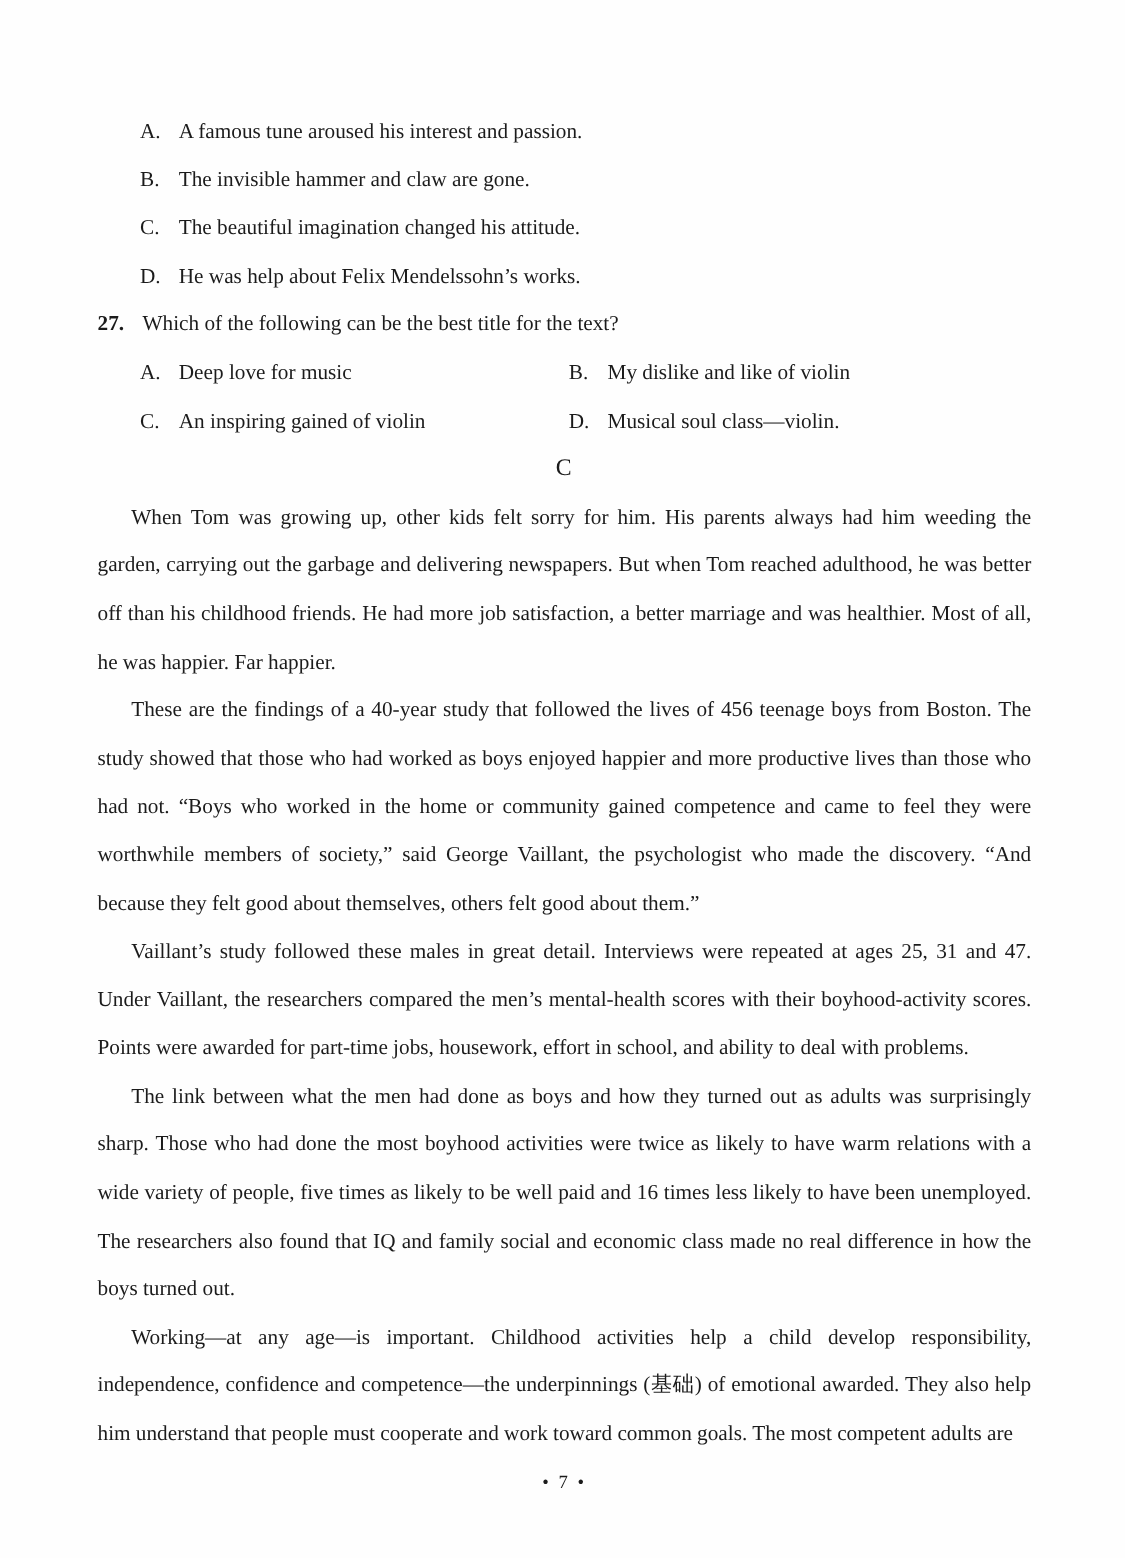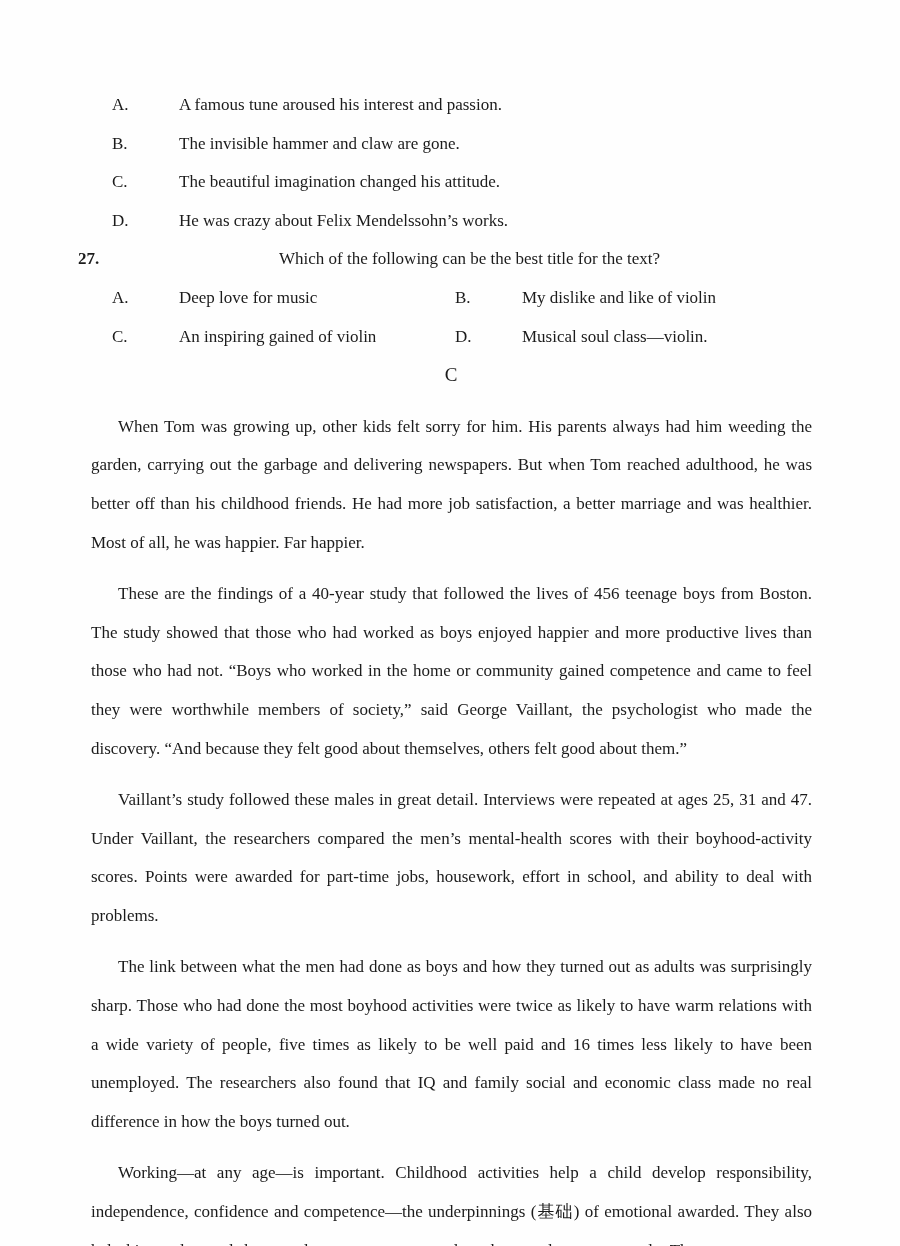--- a/index.html
+++ b/index.html
@@ -18,46 +18,46 @@
     padding: 86px 75px 0 78px;
     font-size: 17px;
     line-height: 38.6px;
   }
   
   .opt {
     display: flex;
     padding-left: 34px;
   }
   .opt-letter { flex: none; width: 31px; }
-  .opt-text { flex: 1; margin-left: 36px; }
+  .opt-text { flex: 1; }
   
   .question-line { display: flex; }
   .q-num { flex: none; width: 36px; font-weight: bold; }
-  .q-text { flex: 1; text-align: center; }
+  .q-text { flex: 1; }
   
   .opt2-row { display: flex; }
   .opt2-cell-left {
     flex: none;
     width: 377px;
     display: flex;
     padding-left: 34px;
   }
   .opt2-cell-right {
     flex: 1;
     display: flex;
   }
   
   .section-header {
     text-align: center;
     font-size: 19px;
     letter-spacing: 1px;
   }
   
   .passage p {
-    margin: 13px;
+    margin: 0;
     text-align: justify;
     text-indent: 27px;
   }
   .u { text-underline-offset: 3px; }
   
   .footer {
     text-align: center;
     font-size: 15px;
     line-height: 38.6px;
     letter-spacing: 2px;
@@ -77,21 +77,21 @@
       <div class="opt">
         <span class="opt-letter">B.</span>
         <span class="opt-text">The invisible hammer and claw are gone.</span>
       </div>
       <div class="opt">
         <span class="opt-letter">C.</span>
         <span class="opt-text">The beautiful imagination changed his attitude.</span>
       </div>
       <div class="opt">
         <span class="opt-letter">D.</span>
-        <span class="opt-text">He was crazy about Felix Mendelssohn’s works.</span>
+        <span class="opt-text">He was help about Felix Mendelssohn’s works.</span>
       </div>
     </div>
 
     <div class="question-line">
       <span class="q-num">27.</span>
       <span class="q-text">Which of the following can be the best title for the text?</span>
     </div>
 
     <div>
       <div class="opt2-row">

